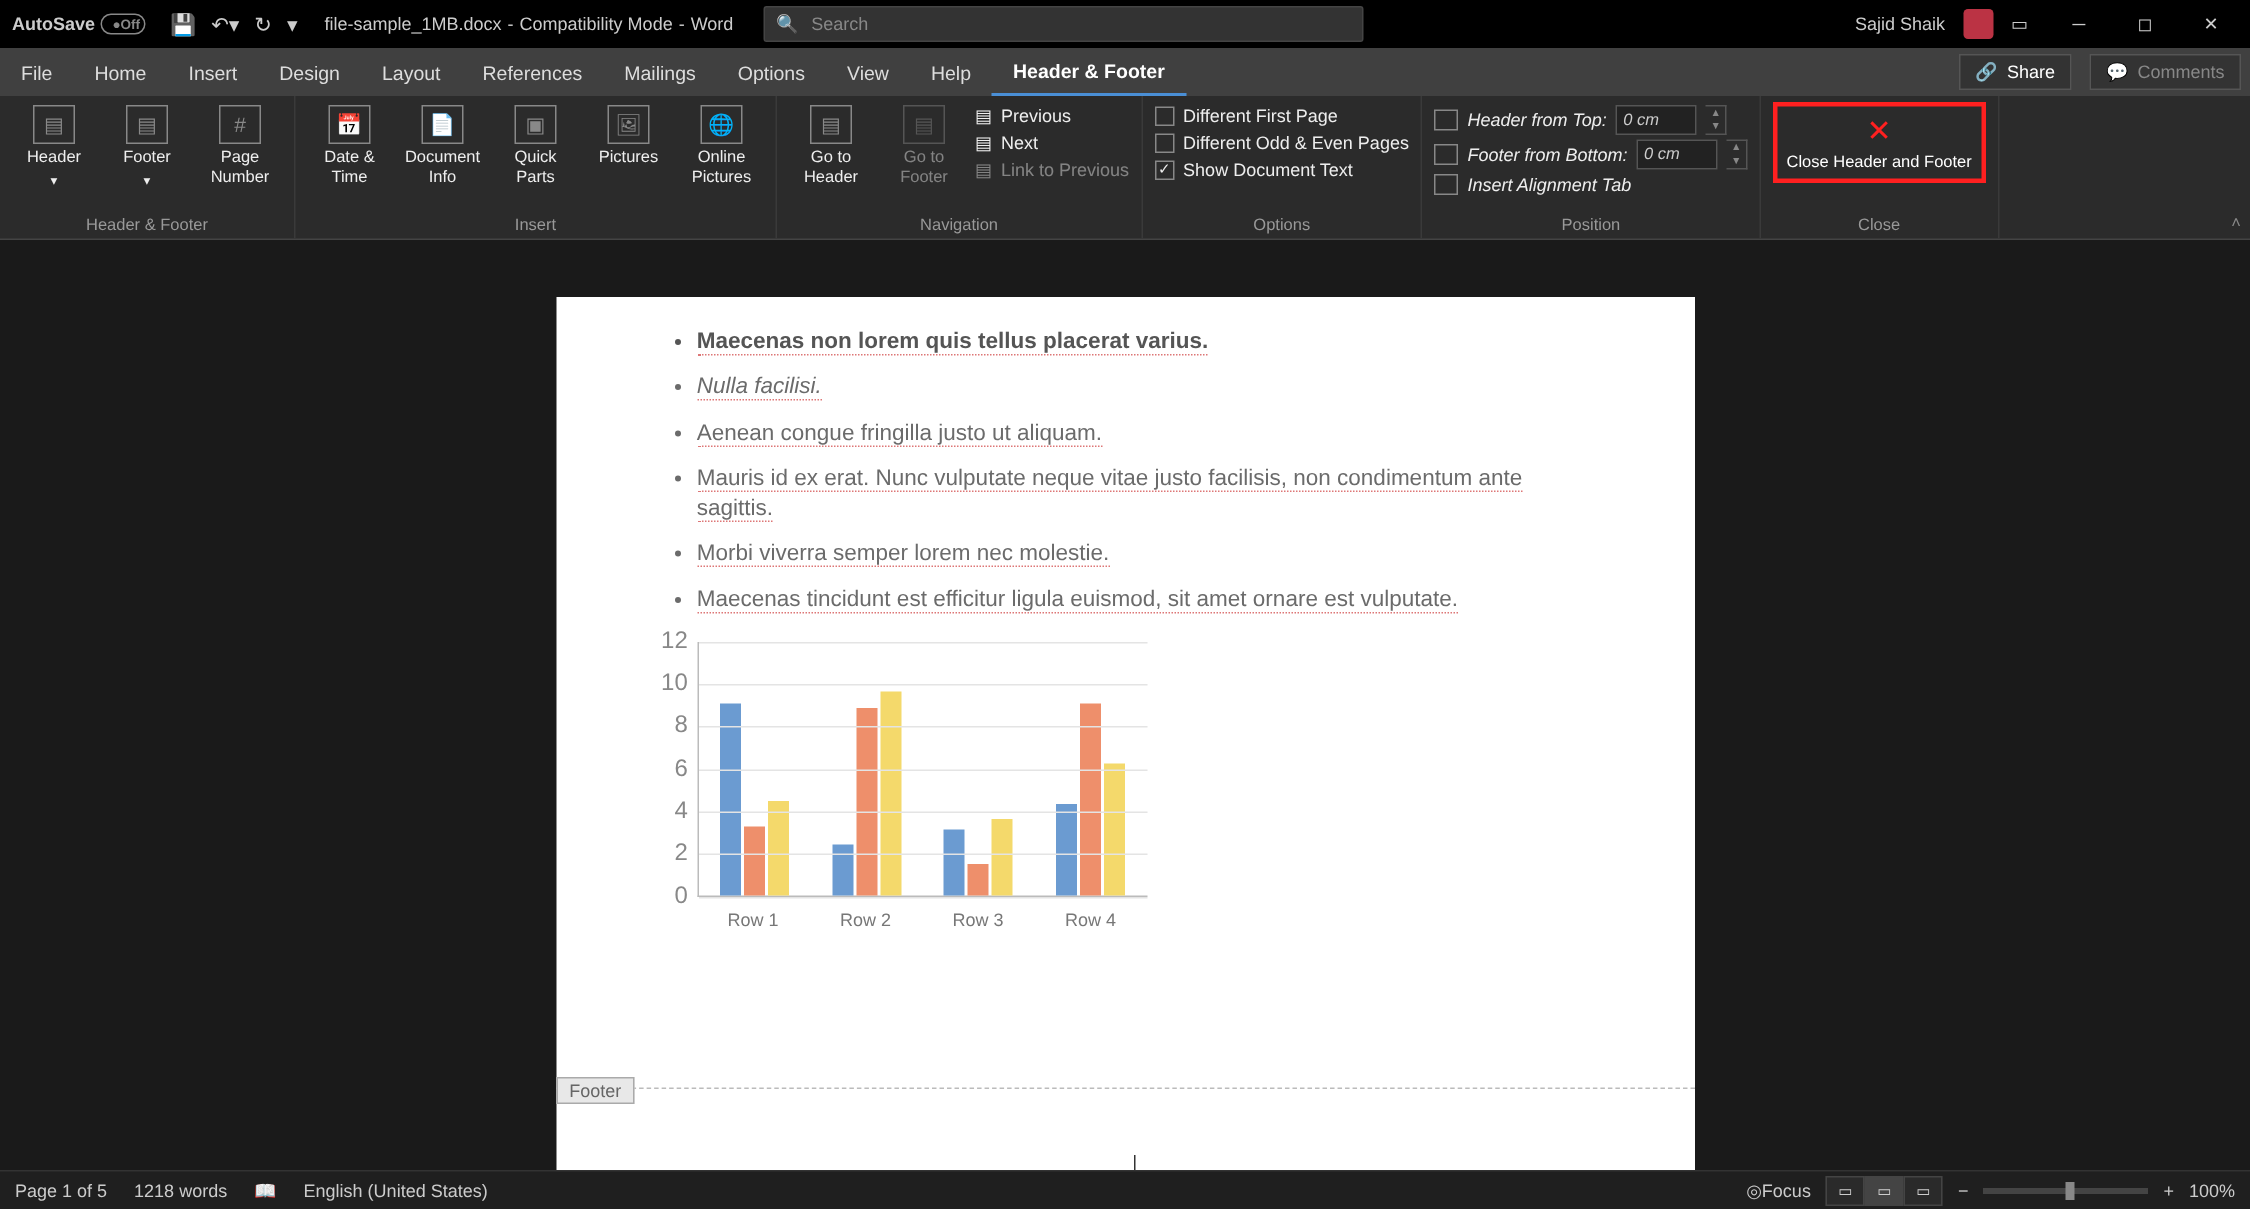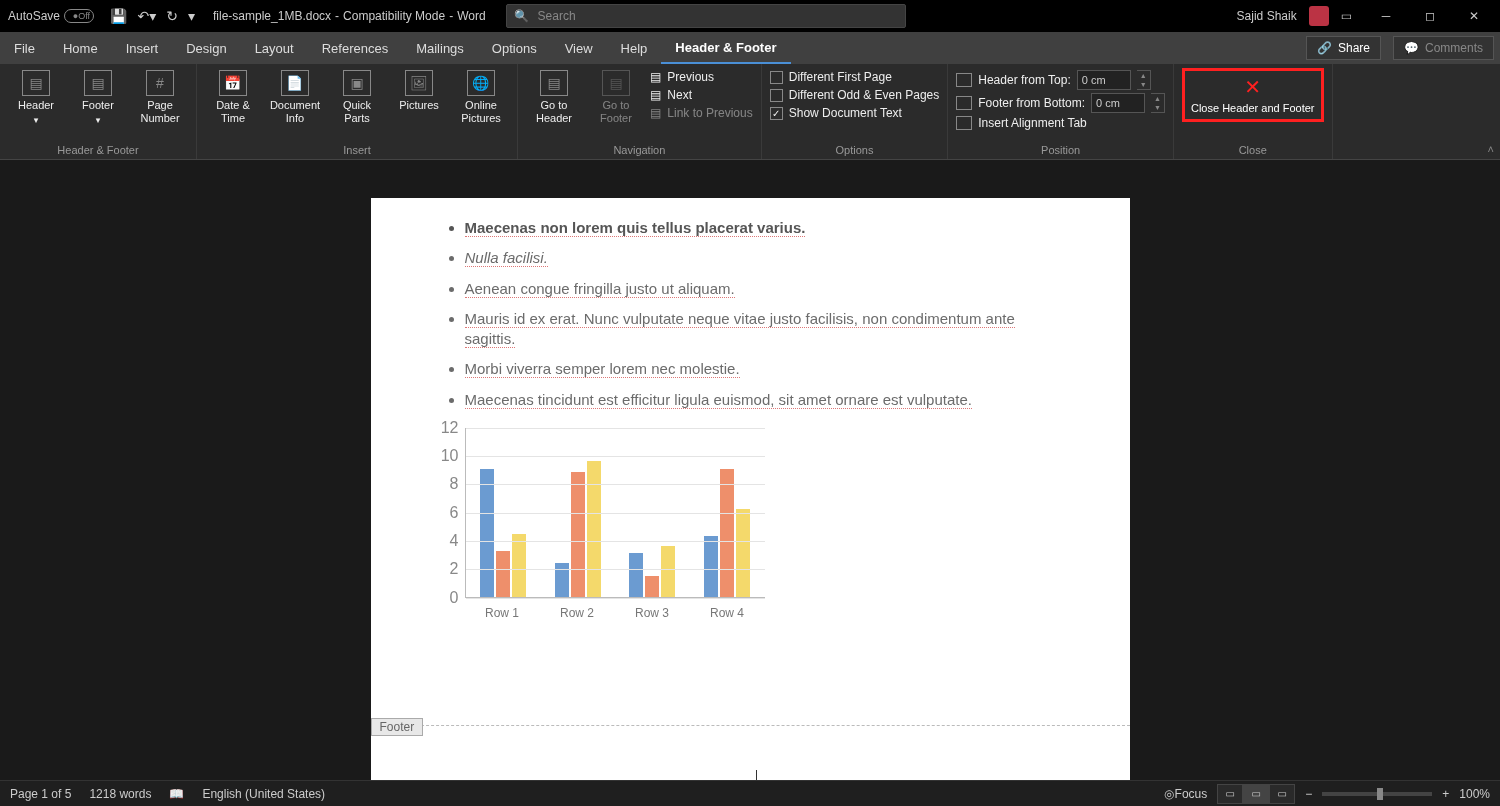--- a/index.html
+++ b/index.html
@@ -1,20 +1,20 @@
 <!DOCTYPE html>
 <html><head>
 <meta charset="utf-8">
 <style>
 * { box-sizing: border-box; margin: 0; padding: 0; font-family: "Segoe UI", Arial, sans-serif; }
 body { background: #1e1e1e; width: 1500px; height: 806px; overflow: hidden; color: #fff; position: relative; }
 
 
 .titlebar { height: 32px; background: #000; display: flex; align-items: center; font-size: 12px; color: #ccc; }
-.autosave { display:flex; align-items:center; gap:4px; padding:0 8px; }
+.autosave { display:flex; align-items:center; gap:4px; padding:0 8px;font-weight:bold; }
 .toggle { width:30px; height:14px; border:1px solid #888; border-radius:7px; display:flex; align-items:center; justify-content:flex-end; padding:0 3px; font-size:9px; color:#888;}
 .titlebar .qat { display:flex; gap:10px; align-items:center; padding:0 8px; }
 .titlebar .qat span { font-size:14px; cursor:pointer; }
 .titlebar .doctitle { flex:0 0 auto; padding:0 10px; display:flex; align-items:center; gap:4px; color:#ccc; }
 .searchbox { margin-left:10px; height:24px; background:#333; border:1px solid #444; display:flex; align-items:center; padding:0 8px; width:400px; gap:8px; color:#888; border-radius:2px;}
 .titlebar .right { margin-left:auto; display:flex; align-items:center; gap:12px; padding-right:4px; }
 .wincontrols { display:flex; gap:0; }
 .wincontrols div { width:44px; height:32px; display:flex; align-items:center; justify-content:center; font-size:12px; cursor:pointer;}
 
 
@@ -31,21 +31,21 @@
 .group-body { flex:1; display:flex; align-items:flex-start; gap:6px; }
 .group-label { text-align:center; font-size:11px; color:#999; padding:3px 0; }
 .bigbtn { display:flex; flex-direction:column; align-items:center; justify-content:flex-start; width:56px; font-size:11px; color:#eee; cursor:pointer; gap:3px; padding-top:2px;}
 .bigbtn .ico { width:28px; height:26px; border:1px solid #888; display:flex; align-items:center; justify-content:center; font-size:14px; color:#888;}
 .bigbtn.disabled { opacity:.45; }
 .bigbtn .lbl { text-align:center; line-height:13px; white-space:pre-line;}
 .opts { display:flex; flex-direction:column; gap:4px; padding-top:2px;}
 .opt { display:flex; align-items:center; gap:6px; font-size:12px; color:#eee; cursor:pointer; }
 .opt .cb { width:13px; height:13px; border:1px solid #888; display:flex; align-items:center; justify-content:center; font-size:10px; color:#eee;}
 .pos { display:flex; flex-direction:column; gap:3px; padding-top:2px;}
-.posrow { display:flex; align-items:center; gap:6px; font-size:12px; color:#eee;}
+.posrow { display:flex; align-items:center; gap:6px; font-size:12px; color:#eee;font-style:italic;}
 .posrow .ico16 { width:16px; height:14px; border:1px solid #888; }
 .spin { width:54px; height:20px; display:flex; align-items:center; border:1px solid #555; background:#222; font-size:11px; padding:0 4px; color:#ccc; }
 .spinbtns { width:14px; height:20px; display:flex; flex-direction:column; border:1px solid #555; border-left:none;}
 .spinbtns div{flex:1; display:flex; align-items:center; justify-content:center; font-size:7px; color:#888;}
 .closehf { position:relative; }
 .closehf-wrap { border:3px solid #ff2020; padding:4px 6px; display:flex; flex-direction:column; align-items:center; gap:3px; cursor:pointer; }
 .closehf-wrap .xico { width:26px; height:24px; color:#ff2020; font-size:20px; display:flex; align-items:center; justify-content:center;}
 .closehf-wrap .lbl { font-size:11px; text-align:center; line-height:13px;}
 .ribbon .collapse { position:absolute; right:6px; bottom:4px; font-size:11px; color:#888; cursor:pointer;}
 

